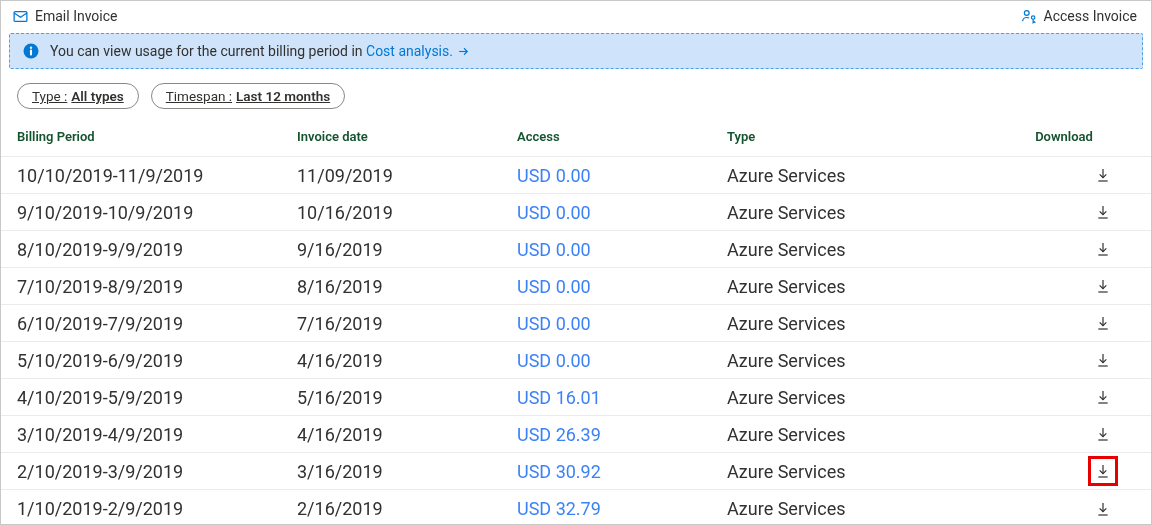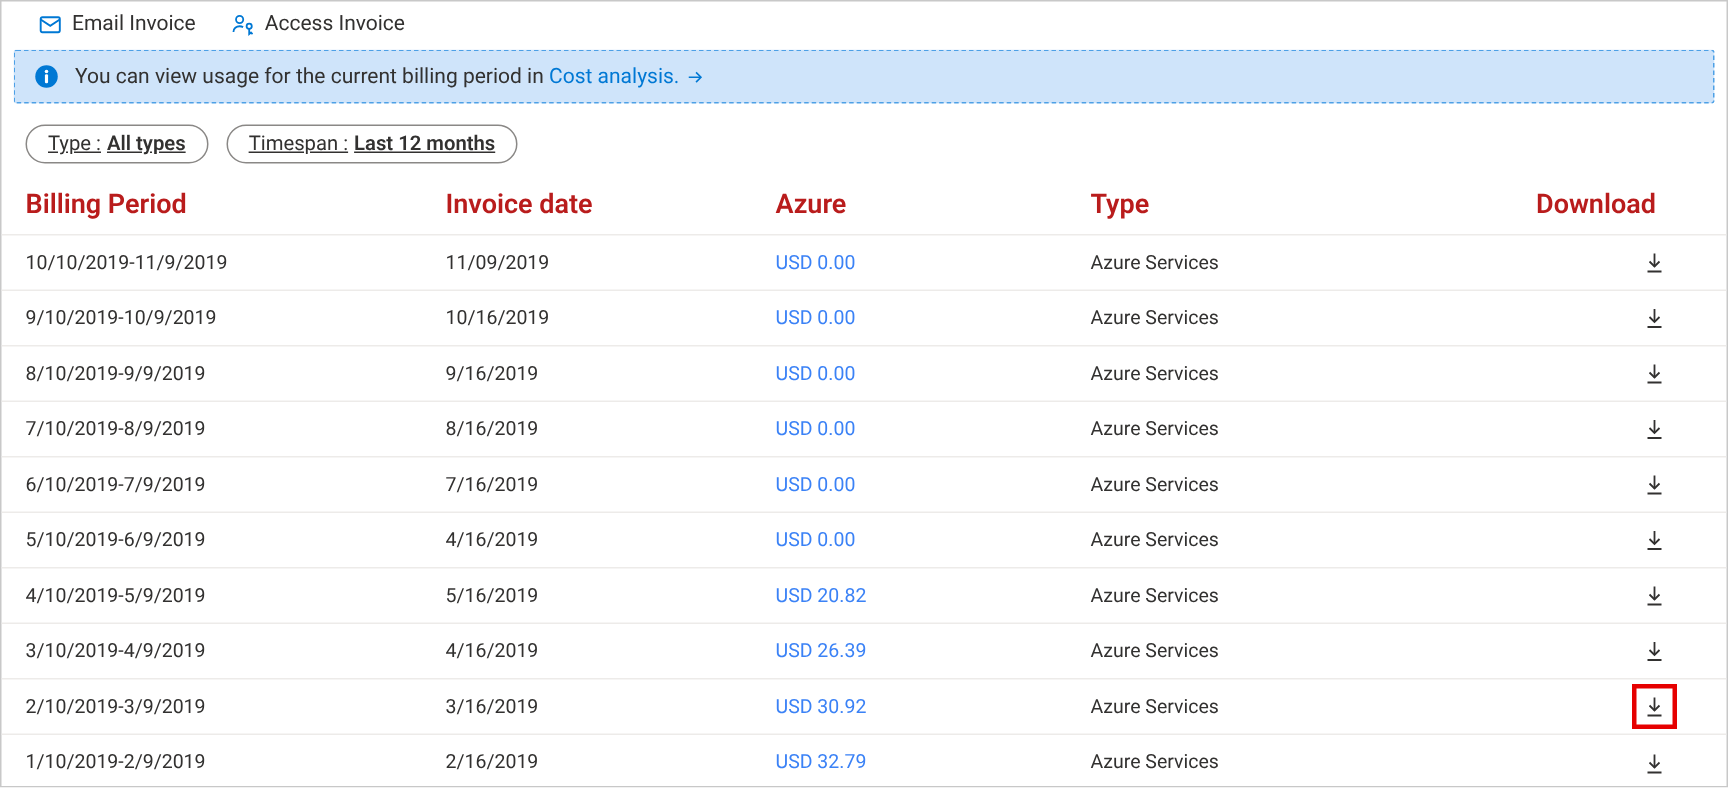--- a/index.html
+++ b/index.html
@@ -16,22 +16,23 @@
     height: 525px;
     border: 1px solid #c8c8c8;
     overflow: hidden;
     position: relative;
   }
   
   .toolbar {
     display: flex;
     align-items: center;
     gap: 22px;
-    padding: 6px 14px 8px 24px;
+    padding: 6px 14px 8px 11px;
     font-size: 14px;
+    justify-content: space-between;
   }
   .toolbar-item {
     display: flex;
     align-items: center;
     gap: 6px;
     color: #323130;
     cursor: pointer;
   }
   .toolbar-item .icon svg { display: block; }
   
@@ -85,29 +86,29 @@
   }
   .thead, .trow {
     display: grid;
     grid-template-columns: 280px 220px 210px 280px 1fr;
     align-items: center;
     padding: 0 16px;
   }
   .thead {
     height: 40px;
     font-weight: 600;
-    color: #b91c1c;
+    color: #14532d;
     border-bottom: 1px solid #edebe9;
-    font-size: 18px;
+    font-size: 13px;
   }
   .thead .col-download { text-align: center; padding-right: 14px; }
   .trow {
     height: 37px;
     border-bottom: 1px solid #edebe9;
-    font-size: 13px;
+    font-size: 18px;
   }
   .trow:last-child { border-bottom: none; }
   .cell-amount { color: #3b82f6; }
   .cell-download {
     display: flex;
     justify-content: flex-end;
     padding-right: 20px;
   }
   .dl-btn {
     width: 24px;
@@ -179,21 +180,21 @@
     <div class="pill">
       <span class="label">Timespan : </span>
       <span class="value">Last 12 months</span>
     </div>
   </div>
 
   <div class="table">
     <div class="thead">
       <div>Billing Period</div>
       <div>Invoice date</div>
-      <div>Azure</div>
+      <div>Access</div>
       <div>Type</div>
       <div class="col-download">Download</div>
     </div>
     <div id="tbody">
         <div class="trow">
           <div>10/10/2019-11/9/2019</div>
           <div>11/09/2019</div>
           <div class="cell-amount">USD 0.00</div>
           <div>Azure Services</div>
           <div class="cell-download">
@@ -277,21 +278,21 @@
                 <path d="M12 3v13"></path>
                 <path d="M7 11l5 5 5-5"></path>
                 <path d="M5 21h14"></path>
               </svg>
             </span>
           </div>
         </div>
         <div class="trow">
           <div>4/10/2019-5/9/2019</div>
           <div>5/16/2019</div>
-          <div class="cell-amount">USD 20.82</div>
+          <div class="cell-amount">USD 16.01</div>
           <div>Azure Services</div>
           <div class="cell-download">
             <span class="dl-btn">
               <svg width="16" height="16" viewBox="0 0 24 24" fill="none" stroke="#323130" stroke-width="1.8">
                 <path d="M12 3v13"></path>
                 <path d="M7 11l5 5 5-5"></path>
                 <path d="M5 21h14"></path>
               </svg>
             </span>
           </div>

